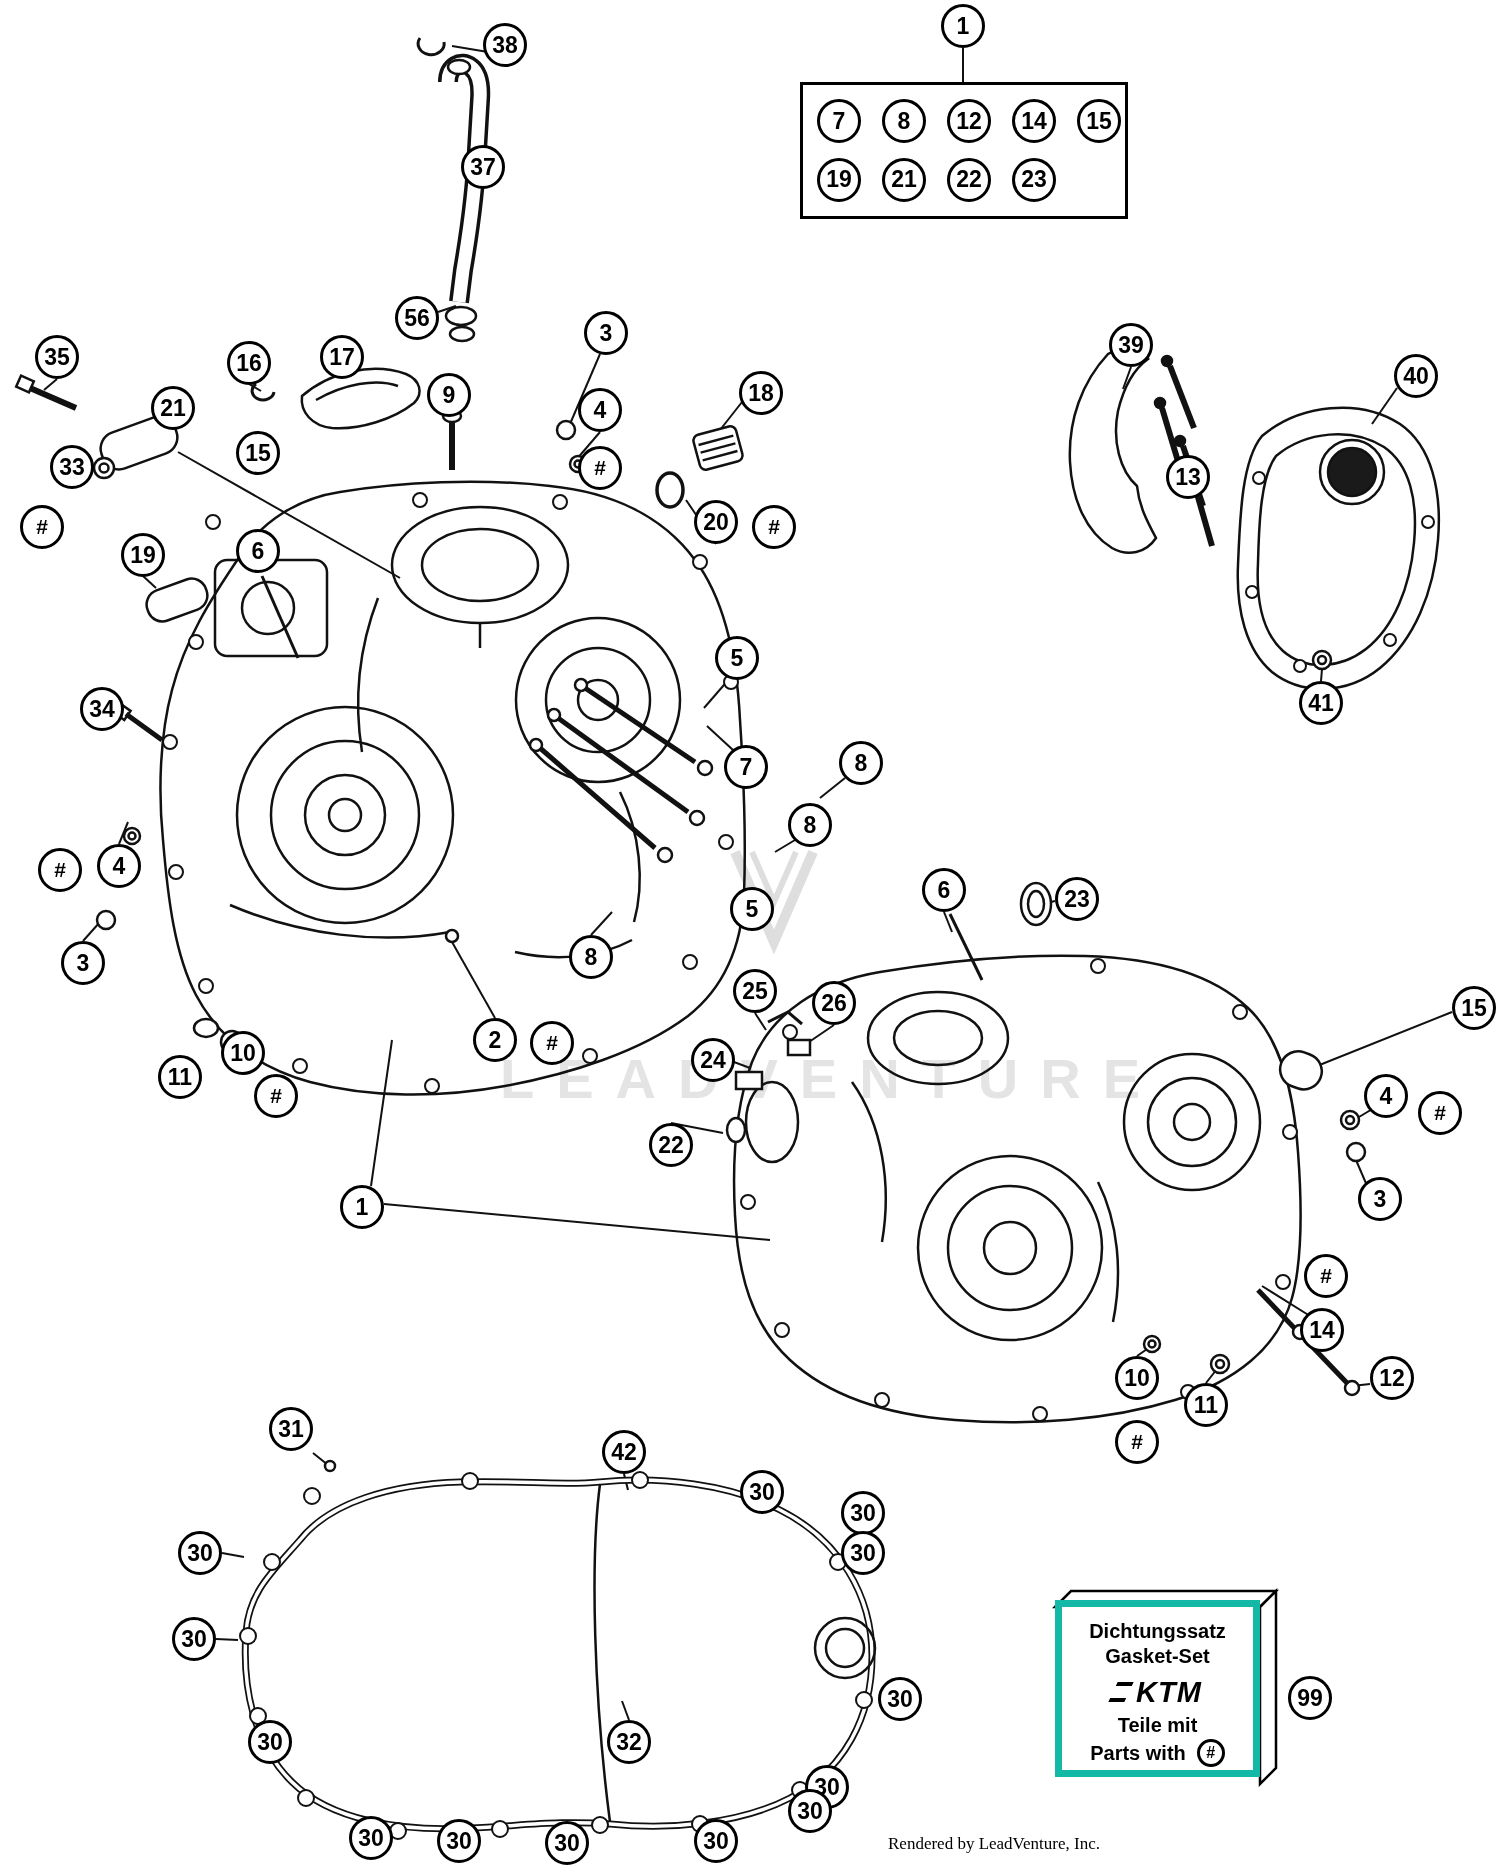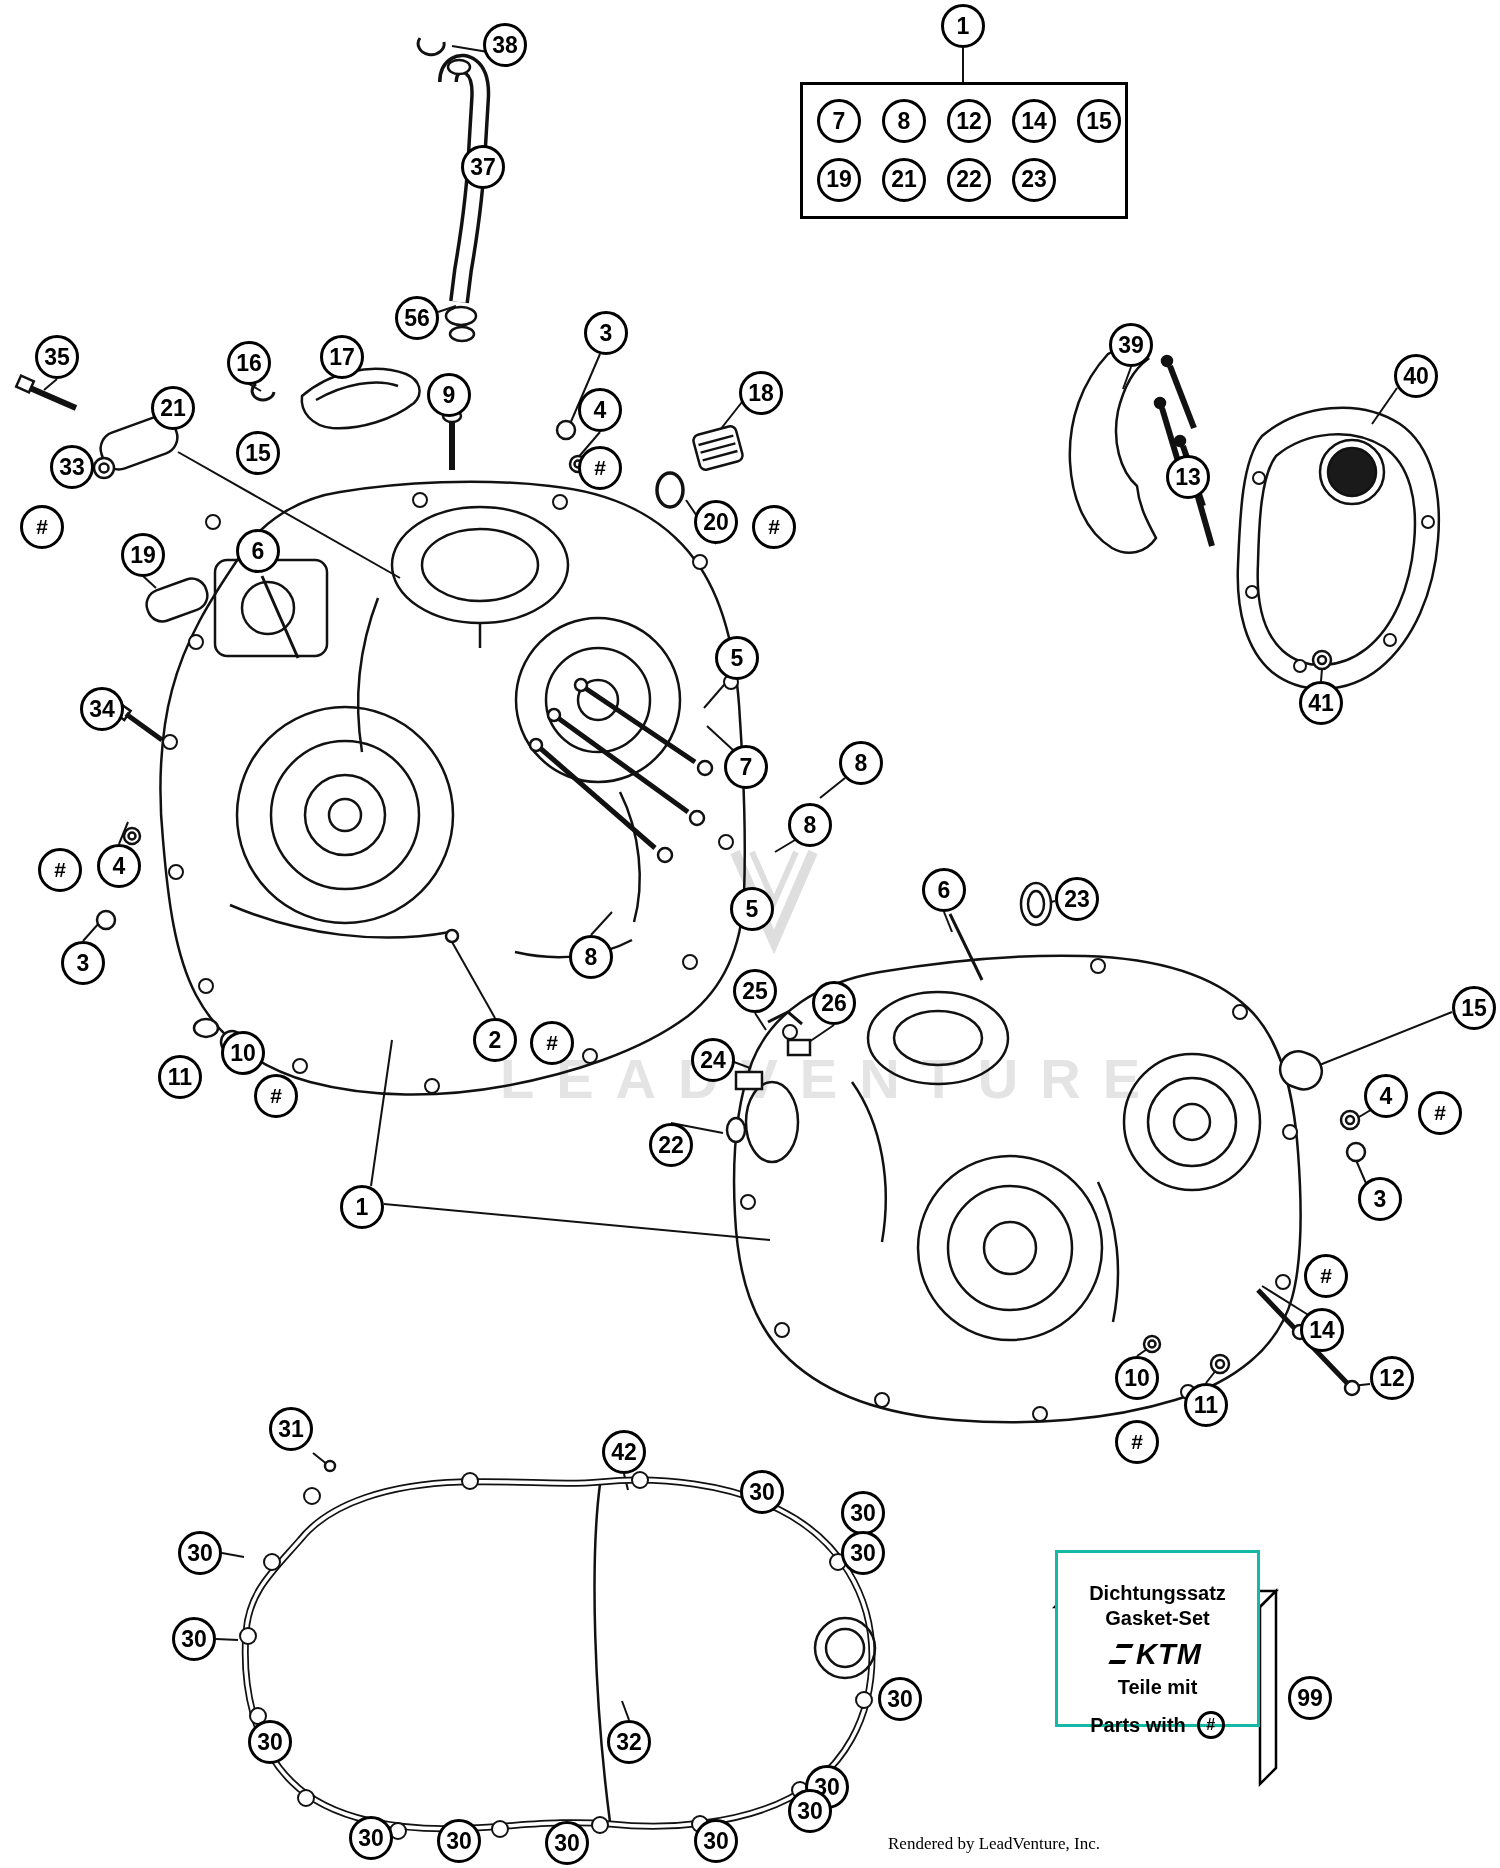--- a/index.html
+++ b/index.html
@@ -10,27 +10,27 @@
            background:#fff;display:flex;align-items:center;justify-content:center;
            font-weight:bold;font-size:23px;box-sizing:border-box;
            transform:translate(-50%,-50%);z-index:5;}
   .callout.hash{font-size:21px;}
   .legend-box{position:absolute;left:800px;top:82px;width:328px;height:137px;border:3px solid #000;
               background:#fff;box-sizing:border-box;z-index:4;}
   .legend-rows{display:flex;flex-direction:column;justify-content:space-evenly;height:100%;
                padding-left:14px;box-sizing:border-box;}
   .legend-row{display:flex;gap:21px;}
   .legend-row .callout{position:static;transform:none;flex:0 0 auto;}
-  .gasket-box{position:absolute;left:1055px;top:1550px;width:205px;height:177px;border:3px solid #14b8a6;
-              background:#fff;box-sizing:border-box;text-align:center;padding-top:28px;
+  .gasket-box{position:absolute;left:1055px;top:1600px;width:205px;height:177px;border:7px solid #14b8a6;
+              background:#fff;box-sizing:border-box;text-align:center;padding-top:12px;
               font-weight:bold;font-size:20px;line-height:1.25;z-index:4;}
   .ktm-logo{font-style:italic;font-weight:800;font-size:29px;letter-spacing:1px;margin:5px 16px 3px;}
   .ktm-logo::before{content:"";display:inline-block;width:16px;height:12px;margin-right:7px;
                     border-top:4px solid #000;border-bottom:4px solid #000;transform:skewX(-25deg);}
-  .parts-with-row{display:flex;align-items:center;justify-content:center;gap:11px;margin-top:11px;}
+  .parts-with-row{display:flex;align-items:center;justify-content:center;gap:11px;margin-top:1px;}
   .mini-callout{display:inline-flex;width:28px;height:28px;border:3px solid #000;border-radius:50%;
                 align-items:center;justify-content:center;font-size:16px;font-weight:bold;
                 box-sizing:border-box;}
   .footer{position:absolute;left:888px;top:1834px;font-size:17px;z-index:4;font-family:Liberation Serif, serif;}
 </style>
 </head>
 <body>
 
 <div class="page">
 

